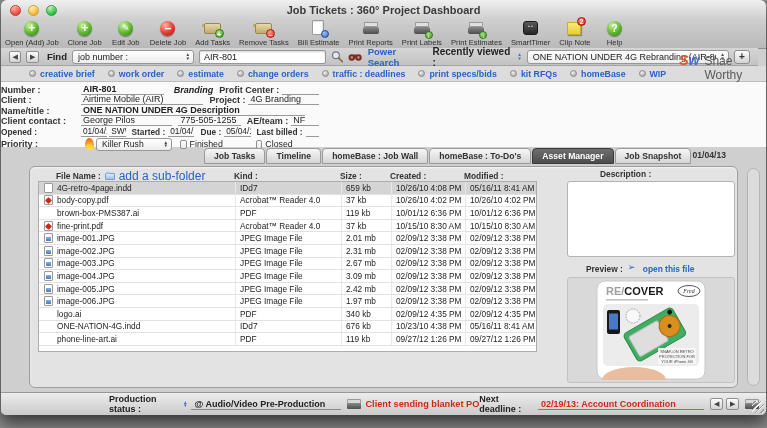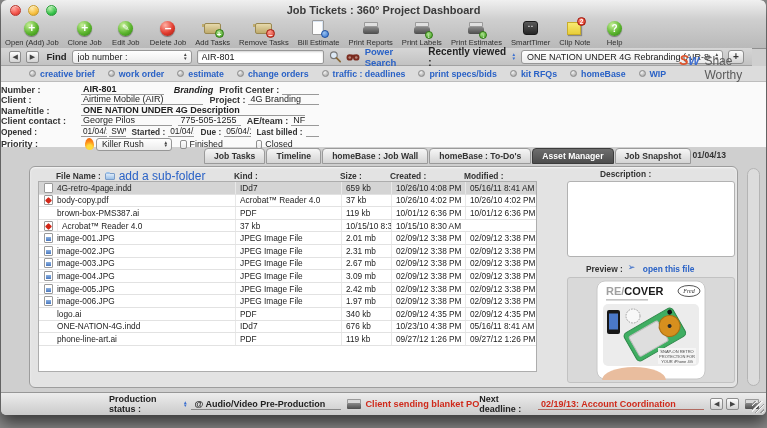--- a/index.html
+++ b/index.html
@@ -45,21 +45,21 @@
   .ic-printer-green::after{content:"↓";position:absolute;right:-1px;bottom:-2px;width:8px;height:8px;border-radius:50%;color:#fff;font-size:6px;line-height:8px;text-align:center;
     background:radial-gradient(circle at 35% 30%,#a8e088,#3f9e1e);border:1px solid #2f7a12;box-sizing:border-box;}
   .ic-timer::before{content:"";position:absolute;left:2px;top:1px;width:15px;height:14px;border-radius:3px;
     background:linear-gradient(#5a5a5a,#262626);border:1px solid #1a1a1a;box-sizing:border-box;}
   .ic-timer::after{content:"▪ ▪";position:absolute;top:3px;left:0;right:0;text-align:center;color:#ddd;font-size:5px;letter-spacing:0;}
   .ic-note::before{content:"";position:absolute;left:2px;top:2px;width:14px;height:13px;background:linear-gradient(#f8ea72,#e8ce3a);
     border:1px solid #c9ad2a;box-sizing:border-box;box-shadow:1px 1px 1px rgba(0,0,0,.3);}
   .tb-badge{position:absolute;top:-3px;right:-1px;width:9px;height:9px;border-radius:50%;background:radial-gradient(circle at 35% 30%,#ff8d7d,#cf1f10);
     border:1px solid #9e150a;box-sizing:border-box;color:#fff;font-size:6.5px;font-weight:bold;line-height:8px;text-align:center;}
   
-  .findbar{position:absolute;left:0;top:48px;right:14px;height:18px;background:linear-gradient(#d6d6d6,#c2c2c2);
+  .findbar{position:absolute;left:0;top:48px;right:8px;height:18px;background:linear-gradient(#d6d6d6,#c2c2c2);
     border-bottom:1px solid #a2a2a2;display:flex;align-items:center;padding:0 8px;gap:5px;font-size:9px;color:#222;box-sizing:border-box;}
   .navbtn{width:13px;height:12px;border:1px solid #8e8e8e;border-radius:2px;background:linear-gradient(#fdfdfd,#d2d2d2);
     font-size:7px;line-height:10px;text-align:center;color:#444;box-sizing:border-box;}
   .find-label{font-weight:bold;font-size:9.5px;margin-left:3px;}
   .selectbox{height:14px;background:linear-gradient(#ffffff,#ececec);border:1px solid #979797;border-radius:3px;display:flex;align-items:center;
     padding:0 3px 0 5px;box-sizing:border-box;gap:4px;}
   .selectbox .sel-text{flex:1;font-size:9px;color:#222;white-space:nowrap;overflow:hidden;}
   .stepper{display:inline-flex;flex-direction:column;line-height:3.2px;font-size:4.6px;color:#444;}
   .stepper.blue{color:#3a6fd0;}
   .sel-field{width:128px;}
@@ -132,21 +132,21 @@
   .mainarea{position:absolute;left:0;top:164px;right:0;height:228px;background:#cfcfcf;}
   .panel{position:absolute;left:28px;top:2px;width:709px;height:222px;background:#e3e3e3;border:1px solid #9d9d9d;border-radius:6px;box-sizing:border-box;
     box-shadow:inset 0 1px 2px rgba(255,255,255,.7);}
   .winscroll{position:absolute;right:6px;top:4px;width:13px;height:218px;background:#dcdcdc;border:1px solid #b4b4b4;border-radius:7px;box-sizing:border-box;}
   .grid{display:grid;grid-template-columns:18px 178px 106px 50px 74px 71px;align-items:center;}
   .thead{position:absolute;left:8px;top:2px;width:499px;height:12px;font-size:8.4px;font-weight:bold;color:#333;}
   .thead .hname{display:flex;align-items:center;gap:4px;}
   .mini-folder{width:10px;height:7px;background:linear-gradient(#dceaf8,#9cc0e8);border:1px solid #7a9cc8;border-radius:1px;box-sizing:border-box;position:relative;}
   .mini-folder::before{content:"";position:absolute;left:0;top:-2px;width:4px;height:2px;background:#9cc0e8;border-radius:1px 1px 0 0;}
   .addsub{font-size:12px;font-weight:normal;}
-  .ftable{position:absolute;left:8px;top:14px;width:499px;height:191px;background:#fff;border:1px solid #adadad;box-sizing:border-box;overflow:hidden;}
+  .ftable{position:absolute;left:8px;top:14px;width:499px;height:171px;background:#fff;border:1px solid #adadad;box-sizing:border-box;overflow:hidden;}
   .frow{height:11.6px;border-bottom:1px solid #e2e2e2;font-size:8.3px;color:#222;}
   .frow.selected{background:#d4d4d4;}
   .frow span{white-space:nowrap;overflow:hidden;}
   .c-icon{justify-self:center;position:relative;width:9px;height:10px;}
   .ft-doc,.ft-pdf,.ft-jpg{background:#fff;border:1px solid #9a9a9a;border-radius:1px;box-sizing:border-box;}
   .ft-pdf::after{content:"";position:absolute;left:1px;top:2px;width:5px;height:5px;background:#d22718;border-radius:1px;transform:rotate(45deg);}
   .ft-jpg::after{content:"";position:absolute;left:1px;top:3px;width:5px;height:4px;background:linear-gradient(#8ab0e0,#4a78c0);}
   .c-kind,.c-size,.c-created,.c-modified{border-left:1px solid #e8e8e8;padding-left:4px;align-self:stretch;display:flex;align-items:center;}
   .descpanel-label{position:absolute;left:570px;top:2px;font-size:8.4px;font-weight:bold;color:#333;}
   .descpanel{position:absolute;left:537px;top:14px;width:168px;height:76px;background:#fff;border:1px solid #b2b2b2;border-radius:3px;box-sizing:border-box;}
@@ -463,20 +463,21 @@
           <div class="frow grid">
     <span class="c-icon"></span>
     <span class="c-name">brown-box-PMS387.ai</span>
     <span class="c-kind">PDF</span>
     <span class="c-size">119 kb</span>
     <span class="c-created">10/01/12 6:36 PM</span>
     <span class="c-modified">10/01/12 6:36 PM</span>
   </div>
           <div class="frow grid">
     <span class="c-icon ft-pdf"></span>
+    <span class="c-name">fine-print.pdf</span>
     <span class="c-kind">Acrobat™ Reader 4.0</span>
     <span class="c-size">37 kb</span>
     <span class="c-created">10/15/10 8:30 AM</span>
     <span class="c-modified">10/15/10 8:30 AM</span>
   </div>
           <div class="frow grid">
     <span class="c-icon ft-jpg"></span>
     <span class="c-name">image-001.JPG</span>
     <span class="c-kind">JPEG Image File</span>
     <span class="c-size">2.01 mb</span>

